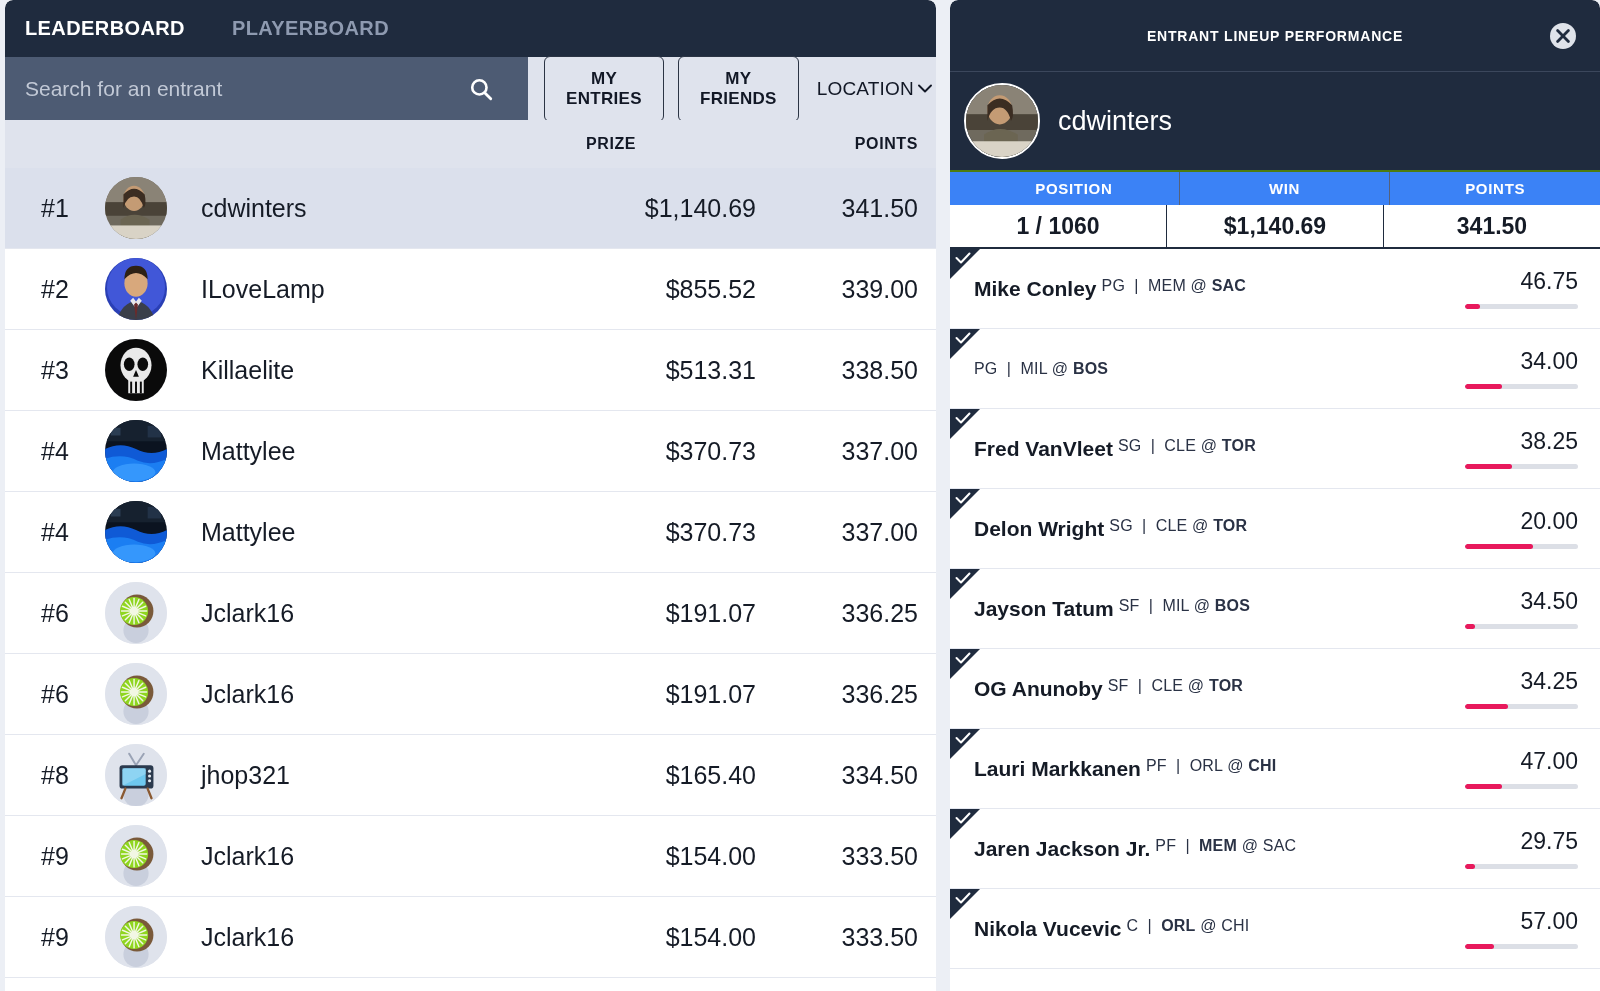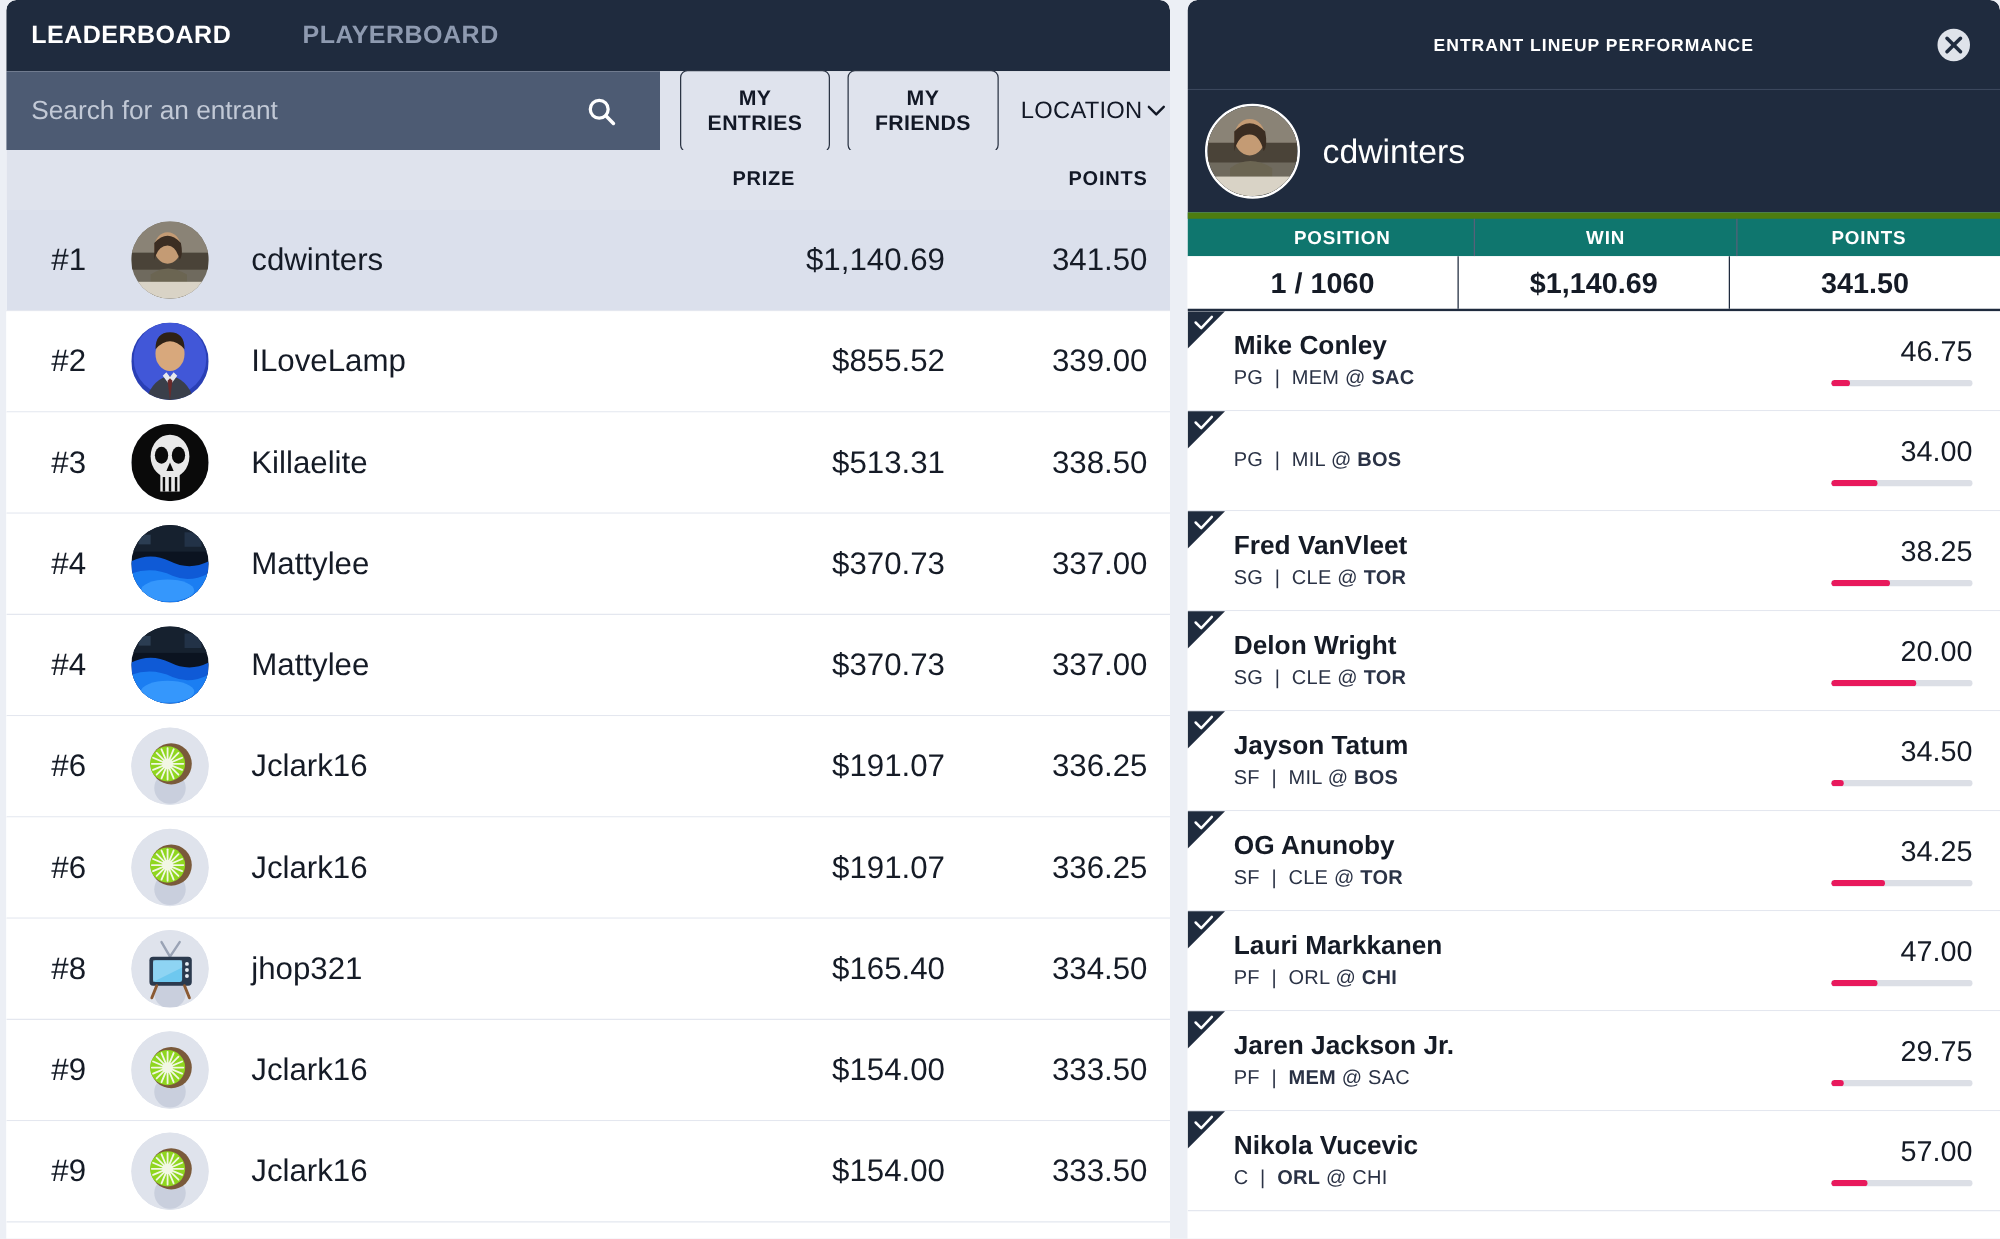--- a/index.html
+++ b/index.html
@@ -16,21 +16,21 @@
     width: 931px; height: 991px;
     margin-left: 5px;
     background: #ffffff;
     display: flex; flex-direction: column;
     overflow: hidden;
     border-radius: 8px 8px 0 0;
   }
   .tabbar {
     height: 57px; background: #1f2b3e;
     display: flex; align-items: center;
-    padding-left: 14px; gap: 45px;
+    padding-left: 14px; gap: 35px;
     border-radius: 8px 8px 0 0;
     flex: none;
   }
   .tab {
     font-size: 20px; font-weight: bold;
     letter-spacing: 0.4px;
     color: #8e9ab0; cursor: pointer;
     padding: 4px 6px;
   }
   .tab.active { color: #ffffff; }
@@ -130,22 +130,22 @@
     display: flex; align-items: center; padding-left: 14px; gap: 18px; flex: none;
   }
   .rp-avatar {
     width: 76px; height: 76px; border-radius: 50%;
     border: 2.5px solid #ffffff; overflow: hidden; flex: none;
   }
   .rp-avatar svg { display: block; width: 100%; height: 100%; }
   .rp-uname { color: #ffffff; font-size: 27px; font-weight: 500; }
 
   .stat-heads {
-    height: 35px; background: #0f766e; display: flex; flex: none;
-    border-top: 5px solid #4d7c0f;
+    height: 35px; background: #3b82f6; display: flex; flex: none;
+    border-top: 2px solid #4d7c0f;
     padding-left: 19px;
   }
   .stat-heads > div {
     flex: 1; display: flex; align-items: center; justify-content: center;
     color: #ffffff; font-size: 15px; font-weight: bold; letter-spacing: 0.7px;
     border-right: 1px solid #56617a;
   }
   .stat-heads > div:last-child { border-right: none; }
   .stat-vals {
     height: 44px; background: #ffffff; display: flex; flex: none;
@@ -169,21 +169,21 @@
   .corner {
     position: absolute; left: 0; top: 0;
     width: 0; height: 0;
     border-top: 30px solid #1f2b3e;
     border-right: 30px solid transparent;
   }
   .corner-check {
     position: absolute; left: 5px; top: 3px;
     width: 16px; height: 13px;
   }
-  .pinfo { flex: 1; display: flex; flex-direction: column; gap: 5px; margin-left: 13px; }
+  .pinfo { flex: 1; display: flex; gap: 5px; }
   .pname { font-size: 21px; font-weight: bold; color: #151b26; }
   .pmeta { font-size: 16px; color: #2a3245; letter-spacing: 0.2px; }
   .pmeta b { font-weight: bold; }
   .pright { display: flex; flex-direction: column; align-items: flex-end; gap: 9px; }
   .pscore { font-size: 23px; color: #151b26; }
   .bar-track {
     width: 113px; height: 5px; background: #dcdfe6; border-radius: 3px;
     position: relative; overflow: hidden;
   }
   .bar-fill { position: absolute; left: 0; top: 0; height: 100%; background: #e8195c; border-radius: 3px; }

